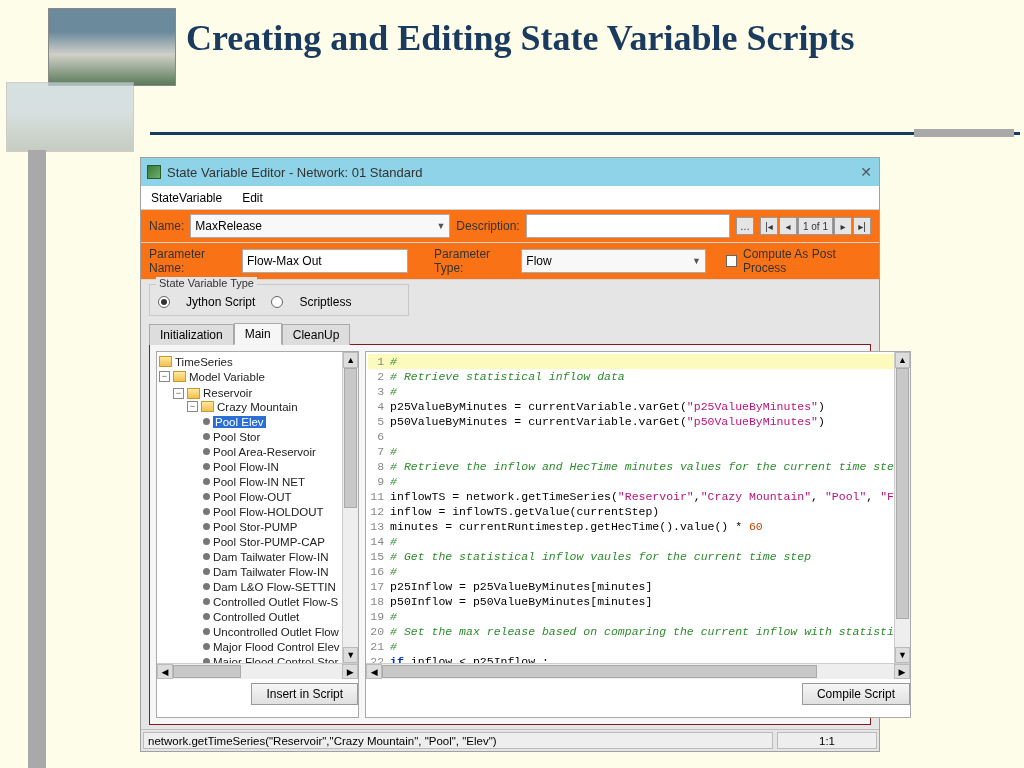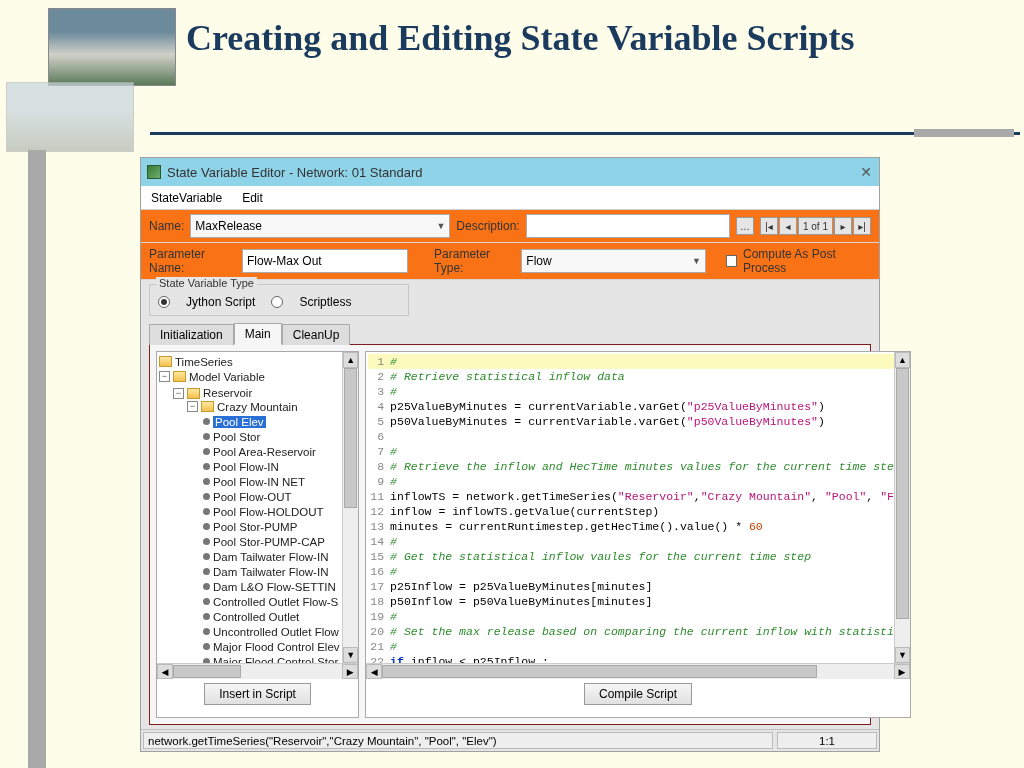--- a/index.html
+++ b/index.html
@@ -199,21 +199,21 @@
 .code-line { display:flex; }
 .ln { width:22px; text-align:right; color:#888; padding-right:6px; user-select:none; }
 .cc { white-space:pre; }
 .hl-line { background:#fcfbbd; }
 .cm { color:#2e8b2e; font-style:italic; }
 .str { color:#b8157a; }
 .kw { color:#0030c0; font-weight:bold; }
 .num { color:#c04000; }
 
 .pane-footer {
-  display:flex;justify-content:center;padding:4px 0 12px 0;
+  display:flex;justify-content:flex-end;padding:4px 0 12px 0;
 }
 .btn {
   background:linear-gradient(#f6f6f6,#e0e0e0);
   border:1px solid #999;
   padding:3px 14px;
   font-size:12px;
   cursor:pointer;
 }
 .statusbar {
   height:22px;

